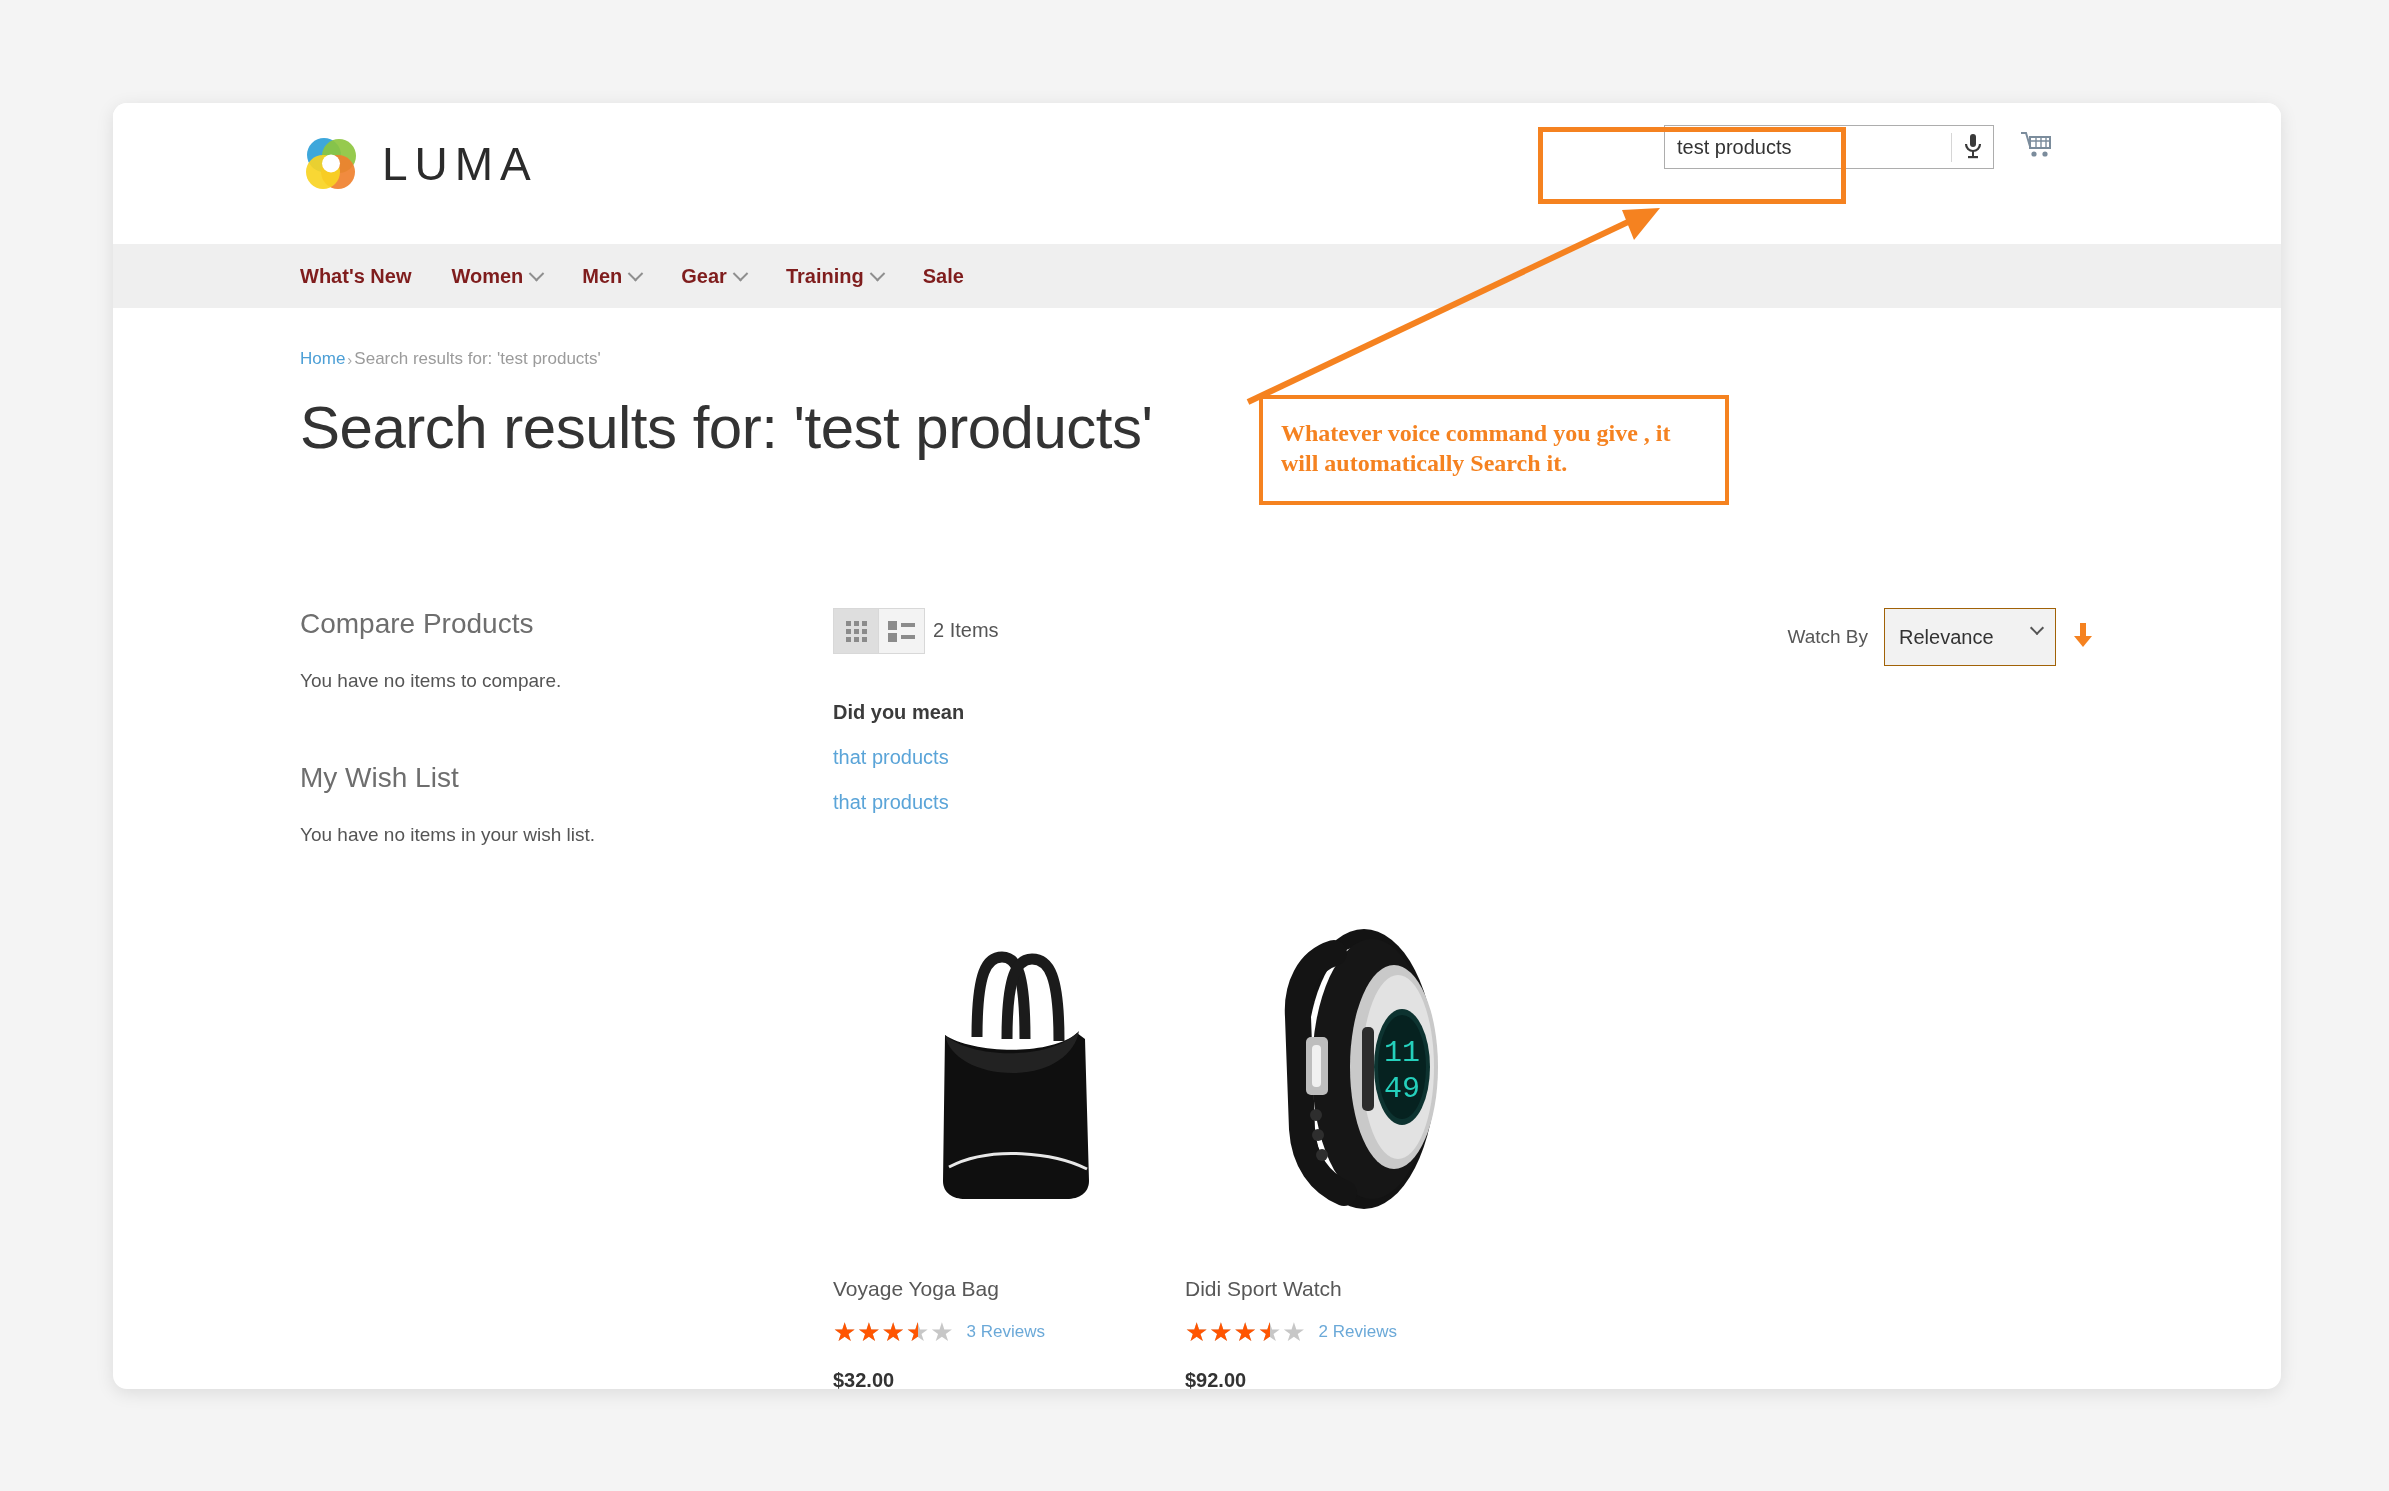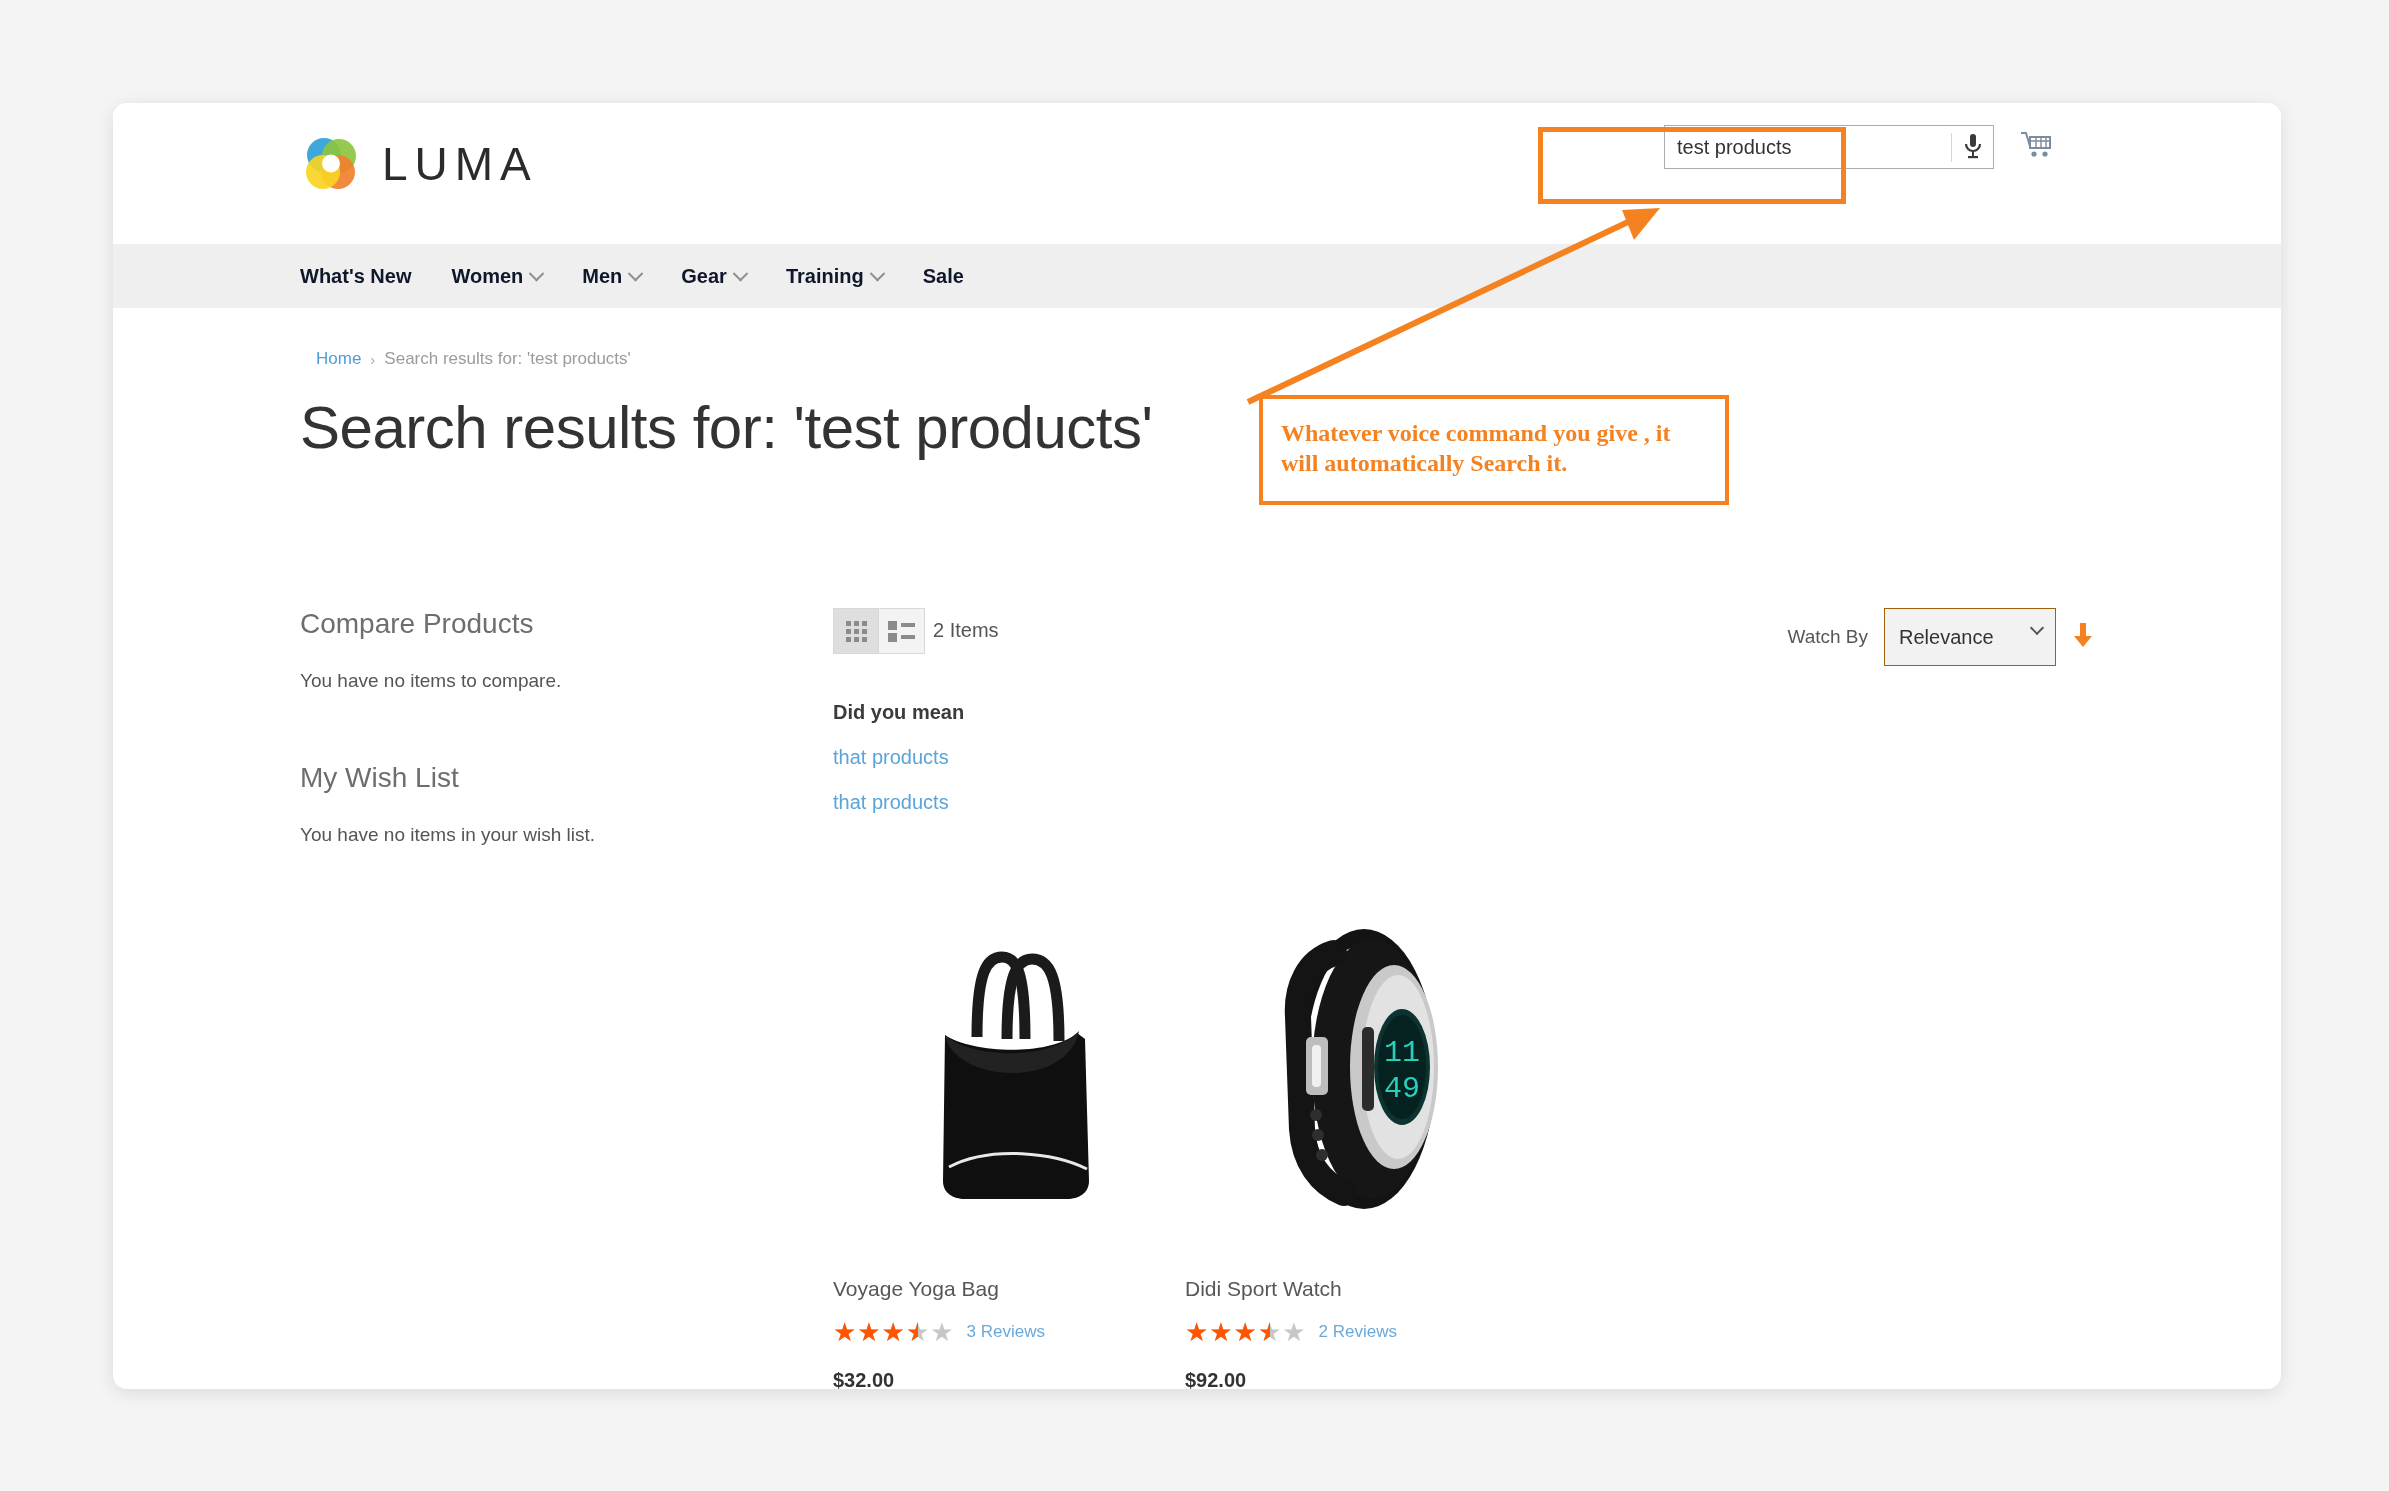--- a/index.html
+++ b/index.html
@@ -76,38 +76,38 @@
     height: 64px;
     background: #efefef;
     display: flex; align-items: center;
     padding-left: 187px;
   }
   .nav-item {
     display: flex; align-items: center; gap: 8px;
     margin-right: 40px;
     font-size: 20px;
     font-weight: bold;
-    color: #0f172a;
+    color: #7f1d1d;
     cursor: pointer;
     white-space: nowrap;
     text-align: right;
   }
   .nav-item .caret {
     display: inline-block;
     width: 11px; height: 11px;
     border-right: 2px solid #8f8f8f;
     border-bottom: 2px solid #8f8f8f;
     transform: rotate(45deg) translate(-2px,-2px);
   }
 
   
   .breadcrumb {
     position: absolute;
-    left: 203px; top: 246px;
-    display: flex; align-items: center; gap: 9px;
+    left: 187px; top: 246px;
+    display: flex; align-items: center; gap: 2px;
     font-size: 17px;
   }
   .crumb-home { color: #4c9fd6; cursor: pointer; }
   .crumb-sep { color: #a8a8a8; font-size: 15px; }
   .crumb-current { color: #9b9b9b; }
 
   .page-title {
     position: absolute;
     left: 187px; top: 290px;
     font-size: 60px;

